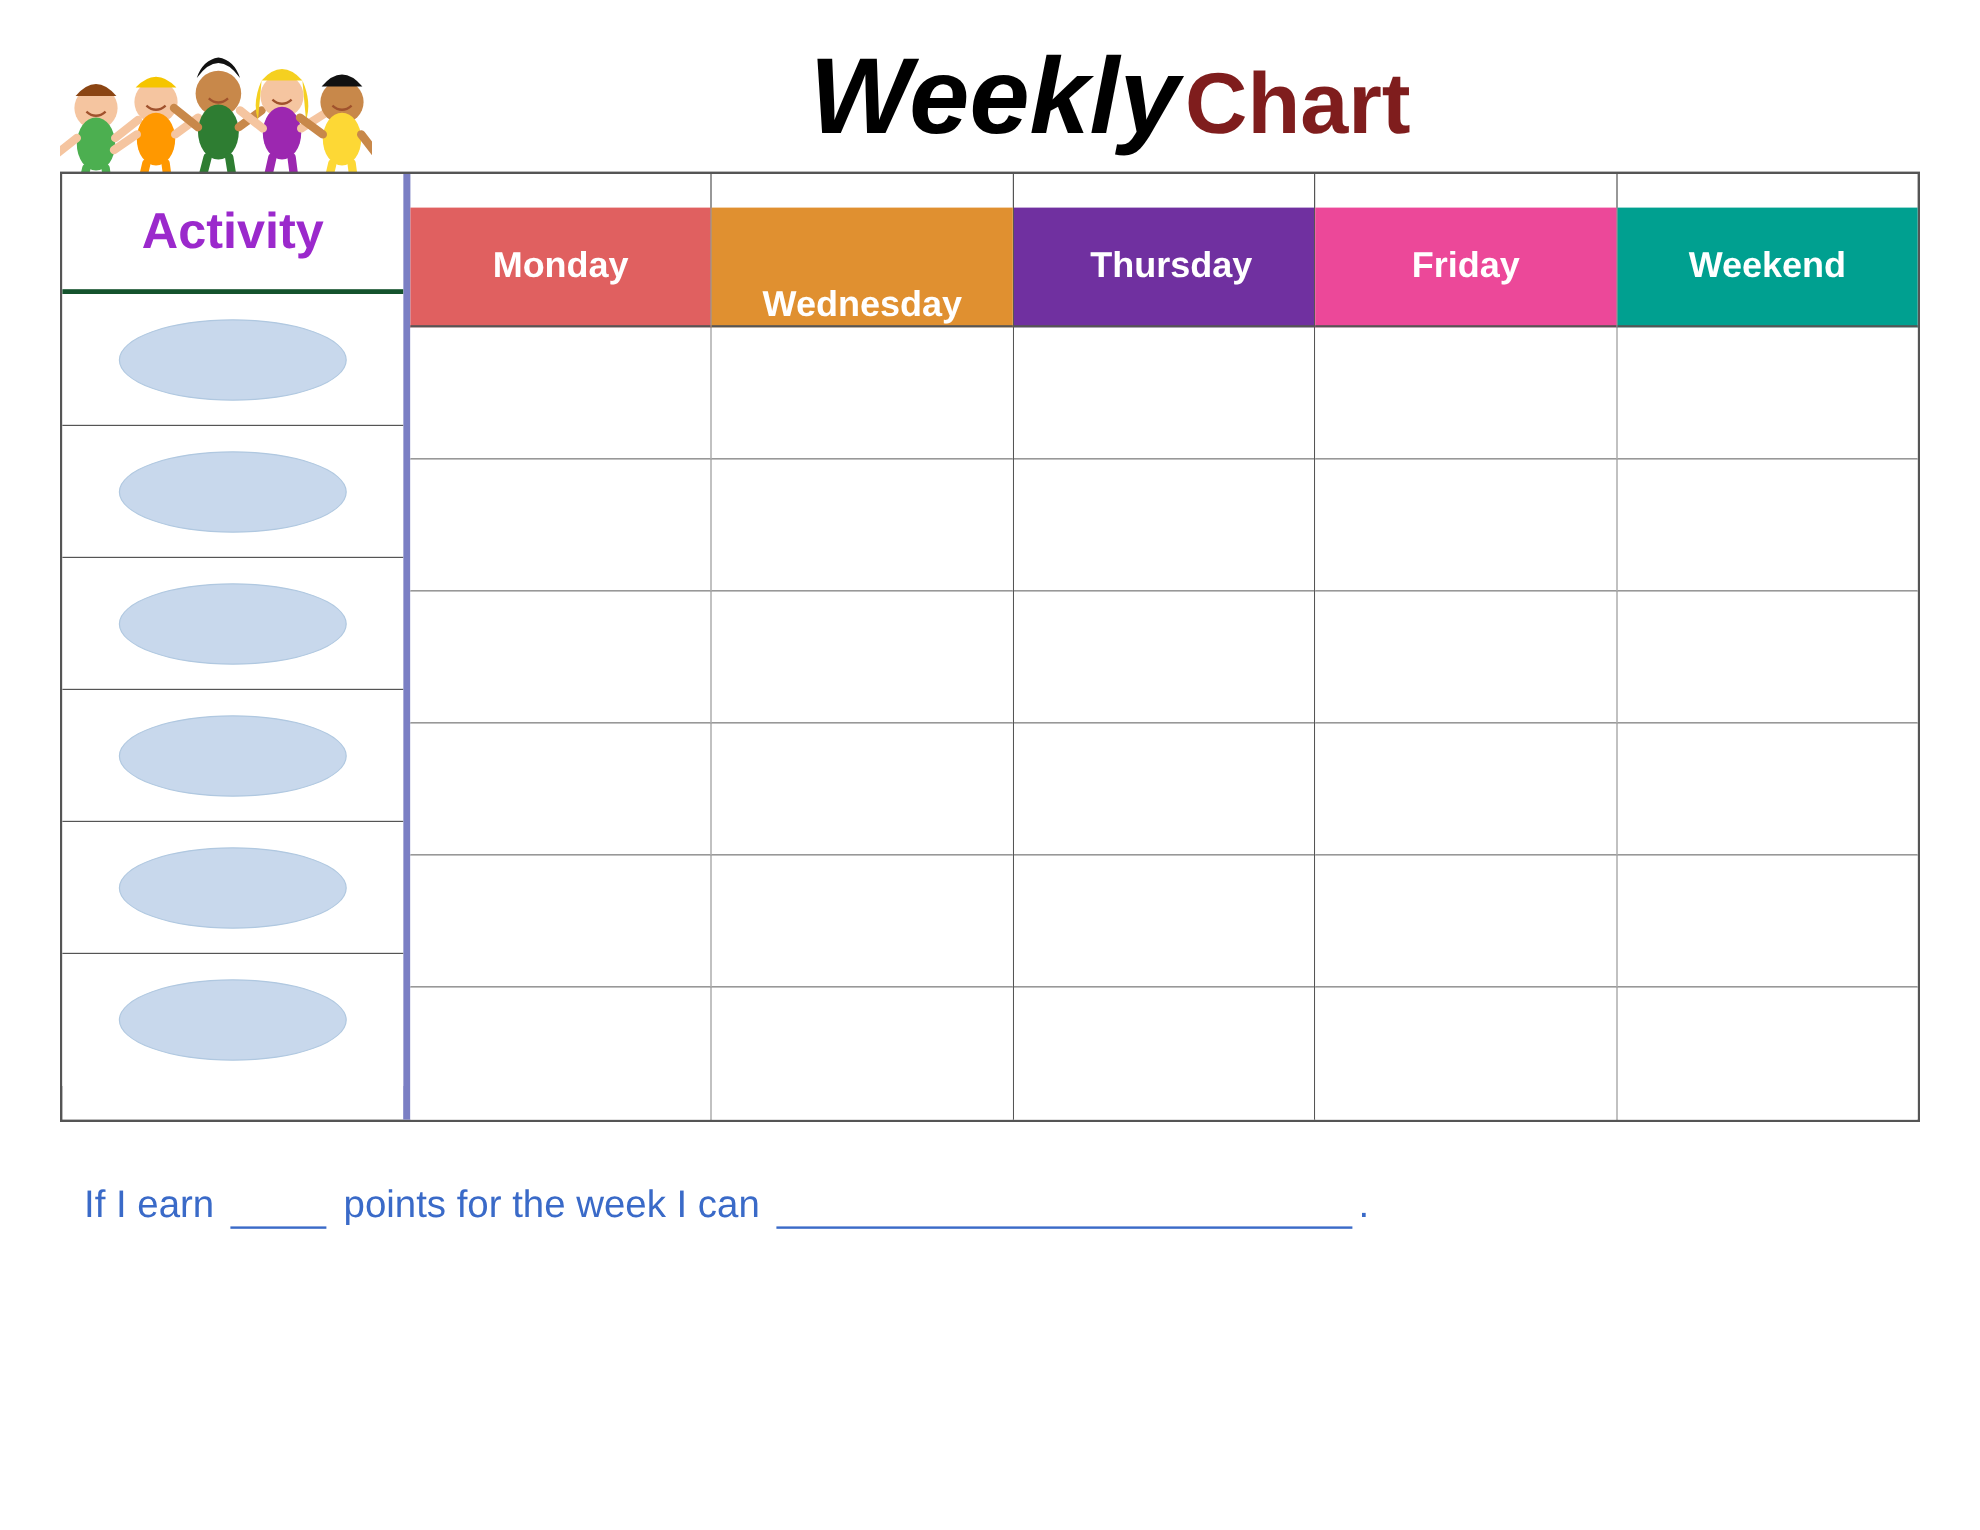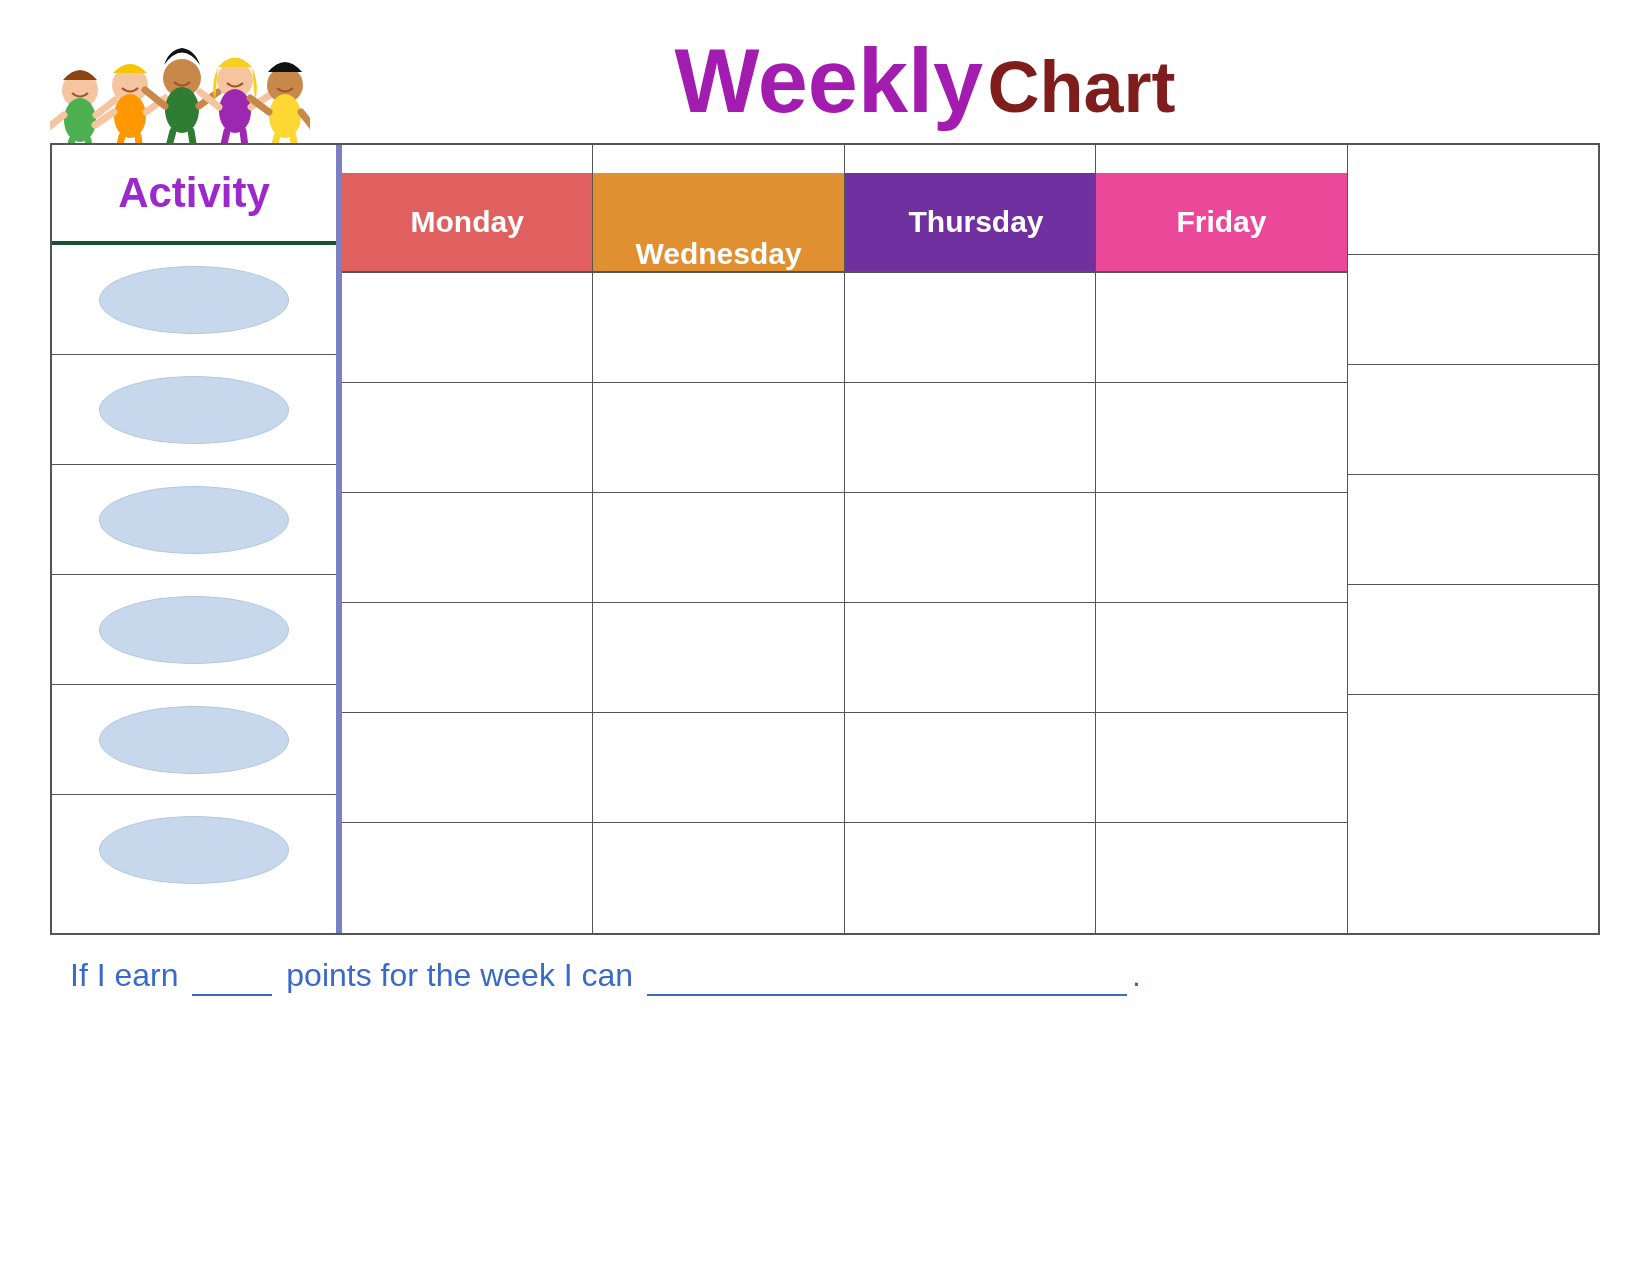--- a/index.html
+++ b/index.html
@@ -23,22 +23,23 @@
     
     .title-area {
       text-align: center;
       margin-bottom: 10px;
       padding-left: 200px;
     }
 
     .title-weekly {
       font-size: 90px;
       font-weight: 900;
-      color: #a21caf;
+      color: #000000;
       font-family: Arial Black, Arial, sans-serif;
+      font-style: italic;
     }
 
     .title-chart {
       font-size: 72px;
       font-weight: 900;
       color: #7f1d1d;
       font-family: Arial Black, Arial, sans-serif;
     }
 
     
@@ -160,21 +161,21 @@
       border-bottom: 1px solid #555;
       background: #fff;
     }
 
     .day-cell:last-child {
       border-bottom: none;
     }
 
     
     .bottom-text {
-      margin-top: 22px;
+      margin-top: 50px;
       font-size: 32px;
       color: #3a6ac8;
       font-family: Arial, sans-serif;
       padding-left: 20px;
     }
 
     .bottom-blank {
       display: inline-block;
       border-bottom: 2px solid #3a6ac8;
       width: 80px;
@@ -346,20 +347,23 @@
           </div>
           <div class="day-cell"></div>
           <div class="day-cell"></div>
           <div class="day-cell"></div>
           <div class="day-cell"></div>
           <div class="day-cell"></div>
           <div class="day-cell"></div>
         </div>
 
         <div class="day-column">
+          <div class="day-header weekend">
+            <span>Weekend</span>
+          </div>
           <div class="day-cell"></div>
           <div class="day-cell"></div>
           <div class="day-cell"></div>
           <div class="day-cell"></div>
           <div class="day-cell"></div>
           <div class="day-cell"></div>
         </div>
 
       </div>
     </div>

